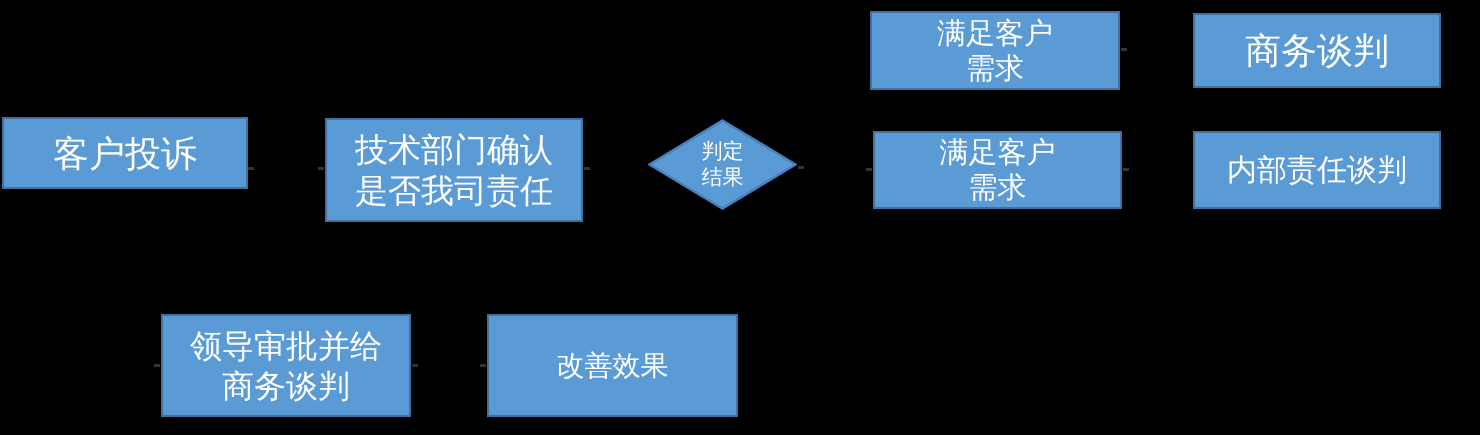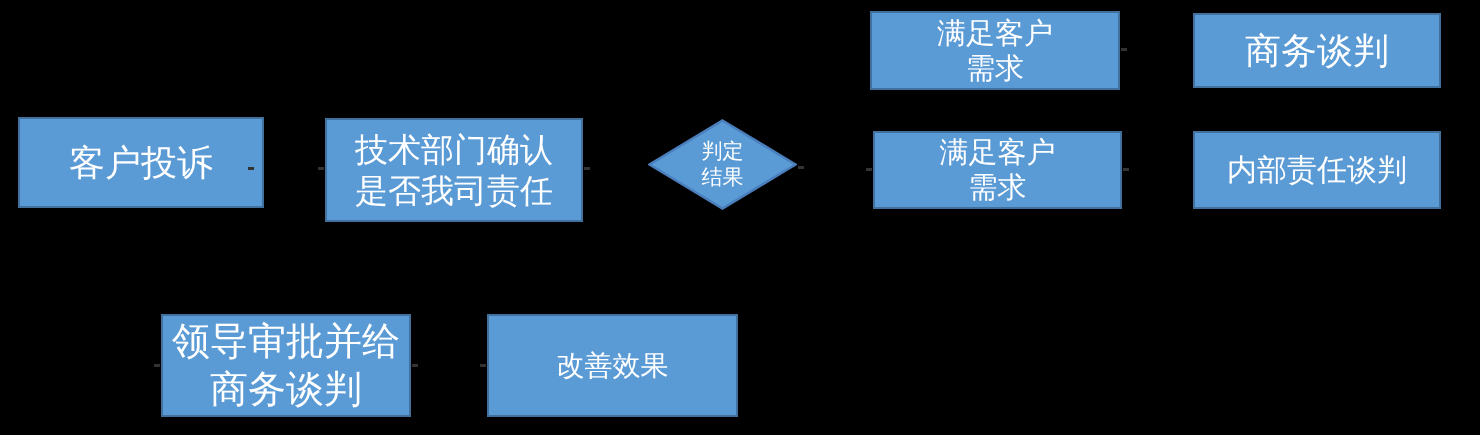--- a/index.html
+++ b/index.html
@@ -57,21 +57,21 @@
   .stub {
     position: absolute;
     width: 6px;
     height: 3px;
     background: var(--connector-stub, #333);
   }
 </style>
 </head>
 <body style="--background: #000000; --node-fill: #5b9bd5; --node-border: #41719c; --diamond-border: #4a7ebc; --text-color: #ffffff; --connector-stub: #333333;">
 
-<div class="node" style="left:18px; top:117px; width:246px; height:91px; font-size:36px;">
+<div class="node" style="left:2px; top:117px; width:246px; height:72px; font-size:36px;">
   <span class="line">客户投诉</span>
 </div>
 
 <div class="node" style="left:325px; top:118px; width:258px; height:104px; font-size:33px;">
   <span class="line">技术部门确认</span>
   <span class="line">是否我司责任</span>
 </div>
 
 <div class="diamond-wrap" style="left:648px; top:119px; width:149px; height:91px;">
   <svg width="149" height="91" viewBox="0 0 149 91">
@@ -94,21 +94,21 @@
 
 <div class="node" style="left:873px; top:131px; width:249px; height:78px; font-size:29px; line-height:1.2;">
   <span class="line">满足客户</span>
   <span class="line">需求</span>
 </div>
 
 <div class="node" style="left:1193px; top:131px; width:248px; height:78px; font-size:30px;font-family:Liberation Serif, serif;">
   <span class="line">内部责任谈判</span>
 </div>
 
-<div class="node" style="left:161px; top:314px; width:250px; height:103px; font-size:38px;">
+<div class="node" style="left:161px; top:314px; width:250px; height:103px; font-size:32px;">
   <span class="line">领导审批并给</span>
   <span class="line">商务谈判</span>
 </div>
 
 <div class="node" style="left:487px; top:314px; width:251px; height:103px; font-size:28px;">
   <span class="line">改善效果</span>
 </div>
 
 <div class="stub" style="left:248px;  top:167px;"></div>
 <div class="stub" style="left:318px;  top:167px;"></div>

